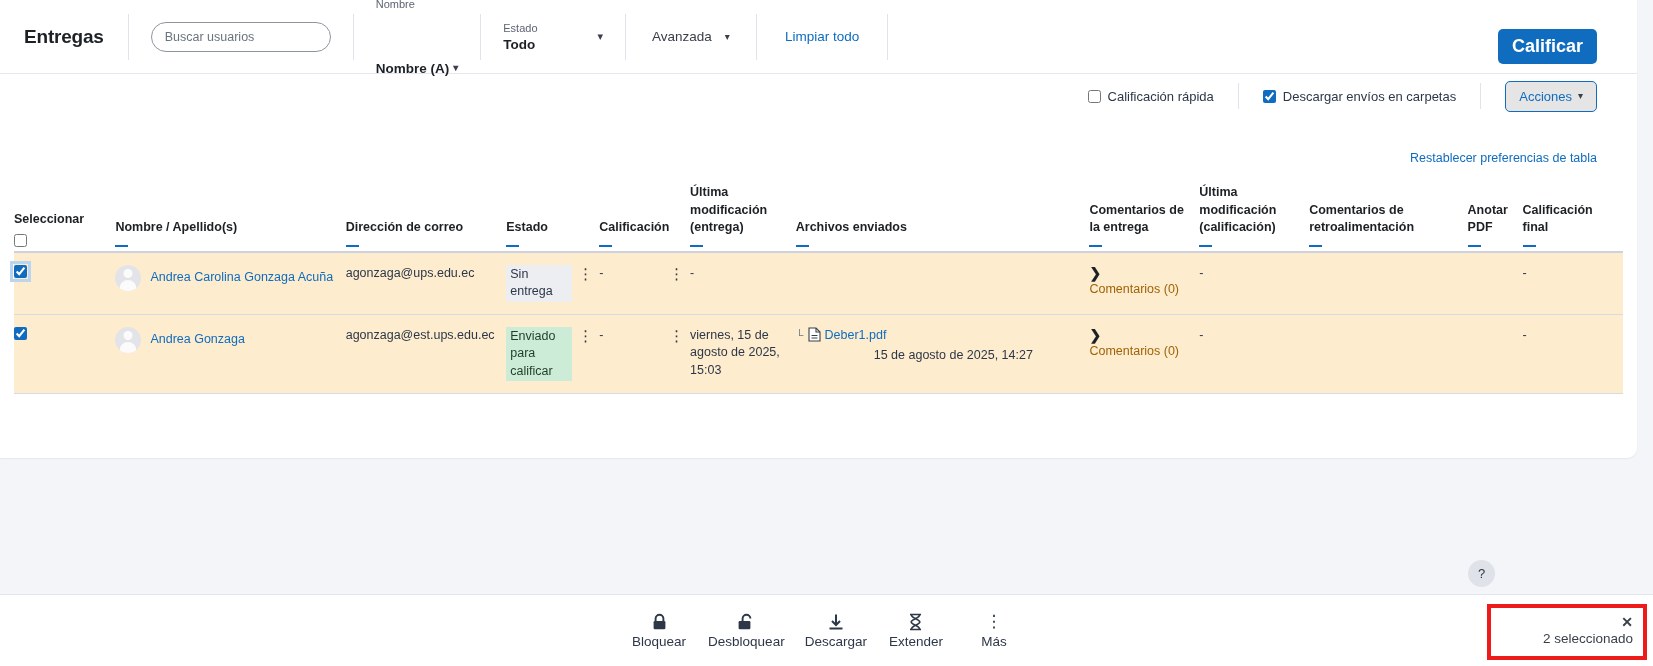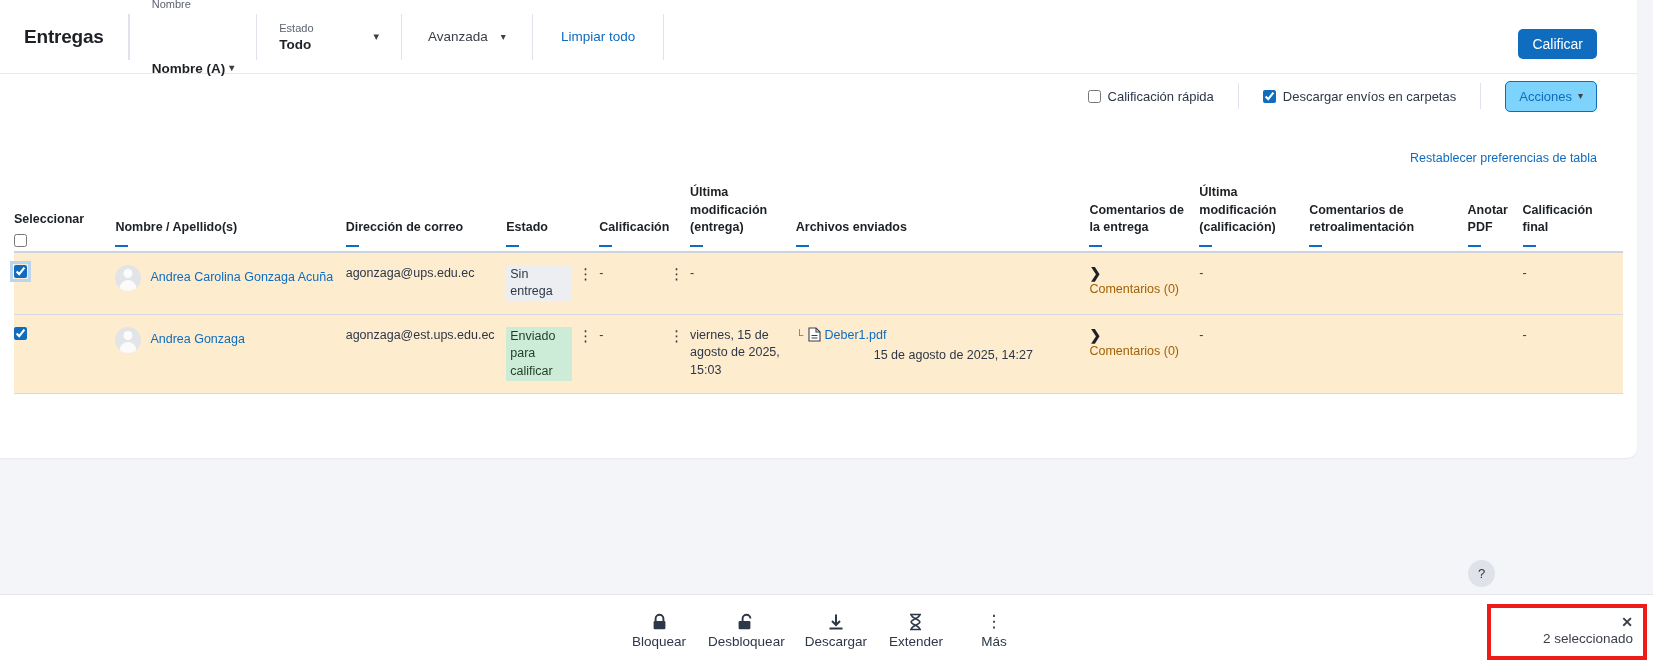--- a/index.html
+++ b/index.html
@@ -83,36 +83,37 @@
     padding: 0 26px; font-size: 13.5px; color: #3a4049; cursor: pointer;
   }
   .link-clear {
     padding: 0 28px; font-size: 13.5px; color: #0f6cbf;
     cursor: pointer; white-space: nowrap;
   }
   .btn-calificar {
     position: absolute; right: 40px; top: 29px;
     background: #0f6cbf; color: #fff;
     border: none; border-radius: 5px;
-    padding: 7px 14px; font-size: 14px;
+    padding: 7px 14px; font-size: 18px;
     font-family: "Liberation Sans", sans-serif;
     cursor: pointer;
+    font-weight: bold;
   }
 
   
   .opts {
     display: flex; align-items: center; justify-content: flex-end;
     height: 44px; padding-right: 40px; gap: 8px;
   }
   .opt-chk { display: flex; align-items: center; gap: 7px; font-size: 13px; color: #2d3748; padding: 0 16px; }
   .opt-sep { width:1px; height:26px; background:#e0e3ec; }
   input[type=checkbox] { margin:0; width:13px; height:13px; accent-color:#0f6cbf; cursor:pointer; }
   .btn-acciones {
     margin-left: 16px;
-    border: 1px solid #0f6cbf; color: #0f6cbf; background: #7dd3fc;
+    border: 1px solid #0f6cbf; color: #0f6cbf; background: #e5e5e5;
     border-radius: 5px; padding: 7px 13px; font-size: 13px;
     font-family: "Liberation Sans", sans-serif; cursor: pointer;
     display: flex; align-items: center; gap: 6px;
   }
   .reset-row { text-align: right; padding-right: 40px; height: 24px; margin-top: 32px; }
   .reset-link { font-size: 12.5px; color: #0f6cbf; cursor: pointer; }
 
   
   .tbl-wrap { padding: 0 14px; margin-top: 6px; }
   table.grades { border-collapse: collapse; width: 1609px; table-layout: fixed; }
@@ -231,20 +232,23 @@
 <body>
 
 <div id="root">
 
   <div class="card">
 
     <div class="hdr">
       <div class="hdr-title">Entregas</div>
       <div class="vsep"></div>
 
+      <div class="search-wrap">
+        <input class="search-input" type="text" placeholder="Buscar usuarios" style="">
+      </div>
 
       <div class="vsep"></div>
 
       <div class="sel-group">
         <div class="sel-label">Nombre</div>
         <div class="sel-value">
           <span>Nombre (A)</span>
           <span class="chev">▾</span>
         </div>
       </div>

